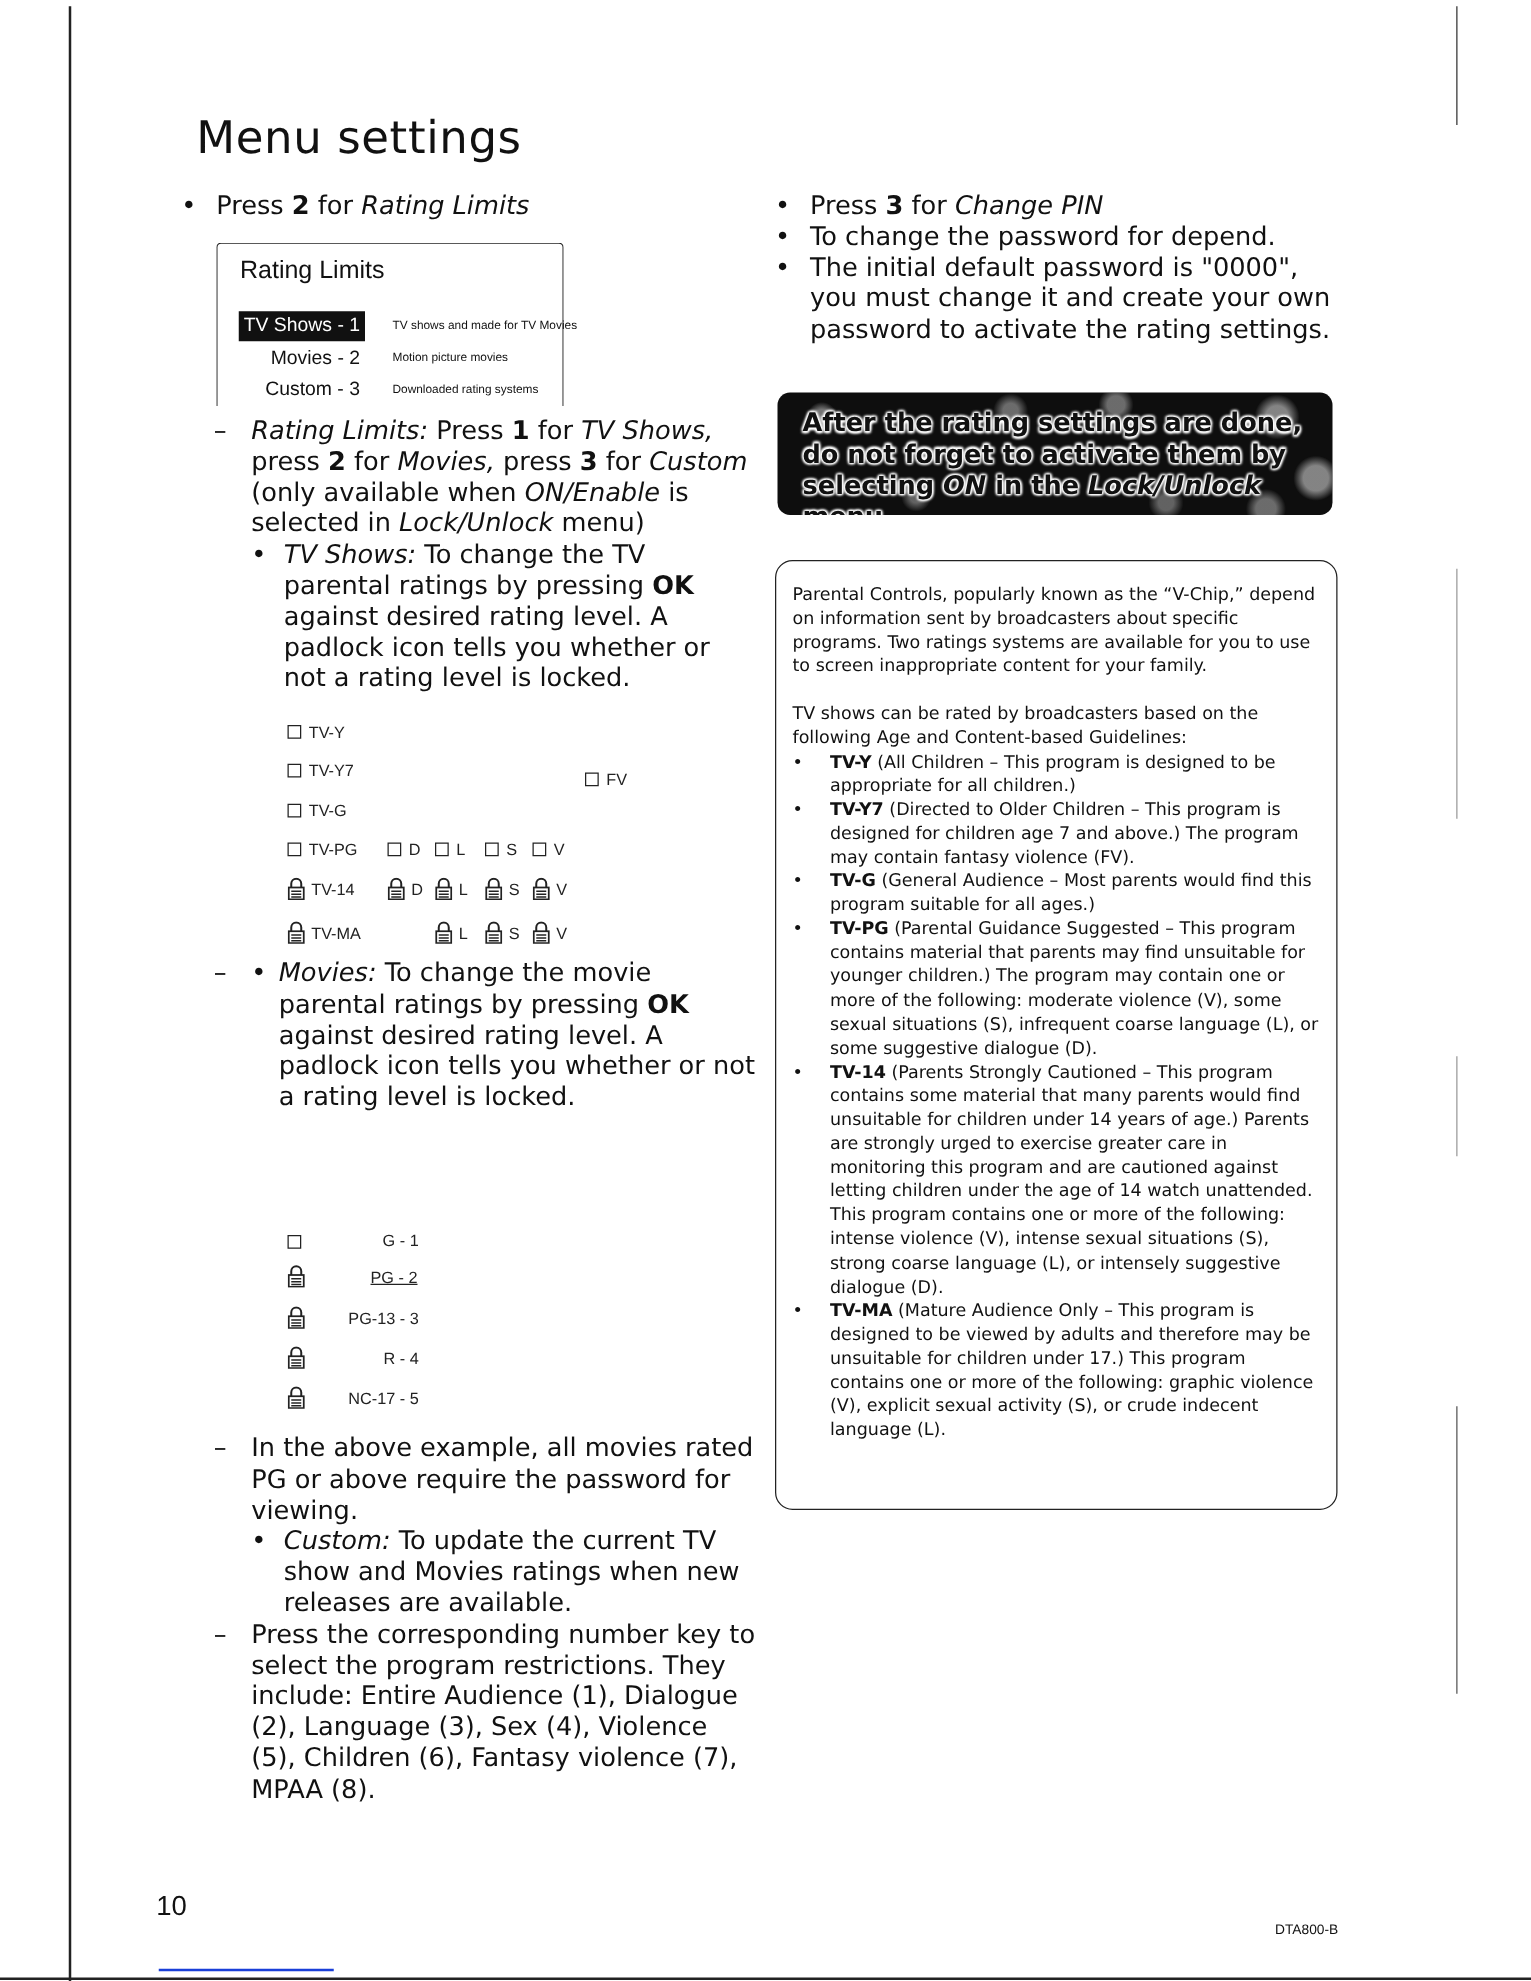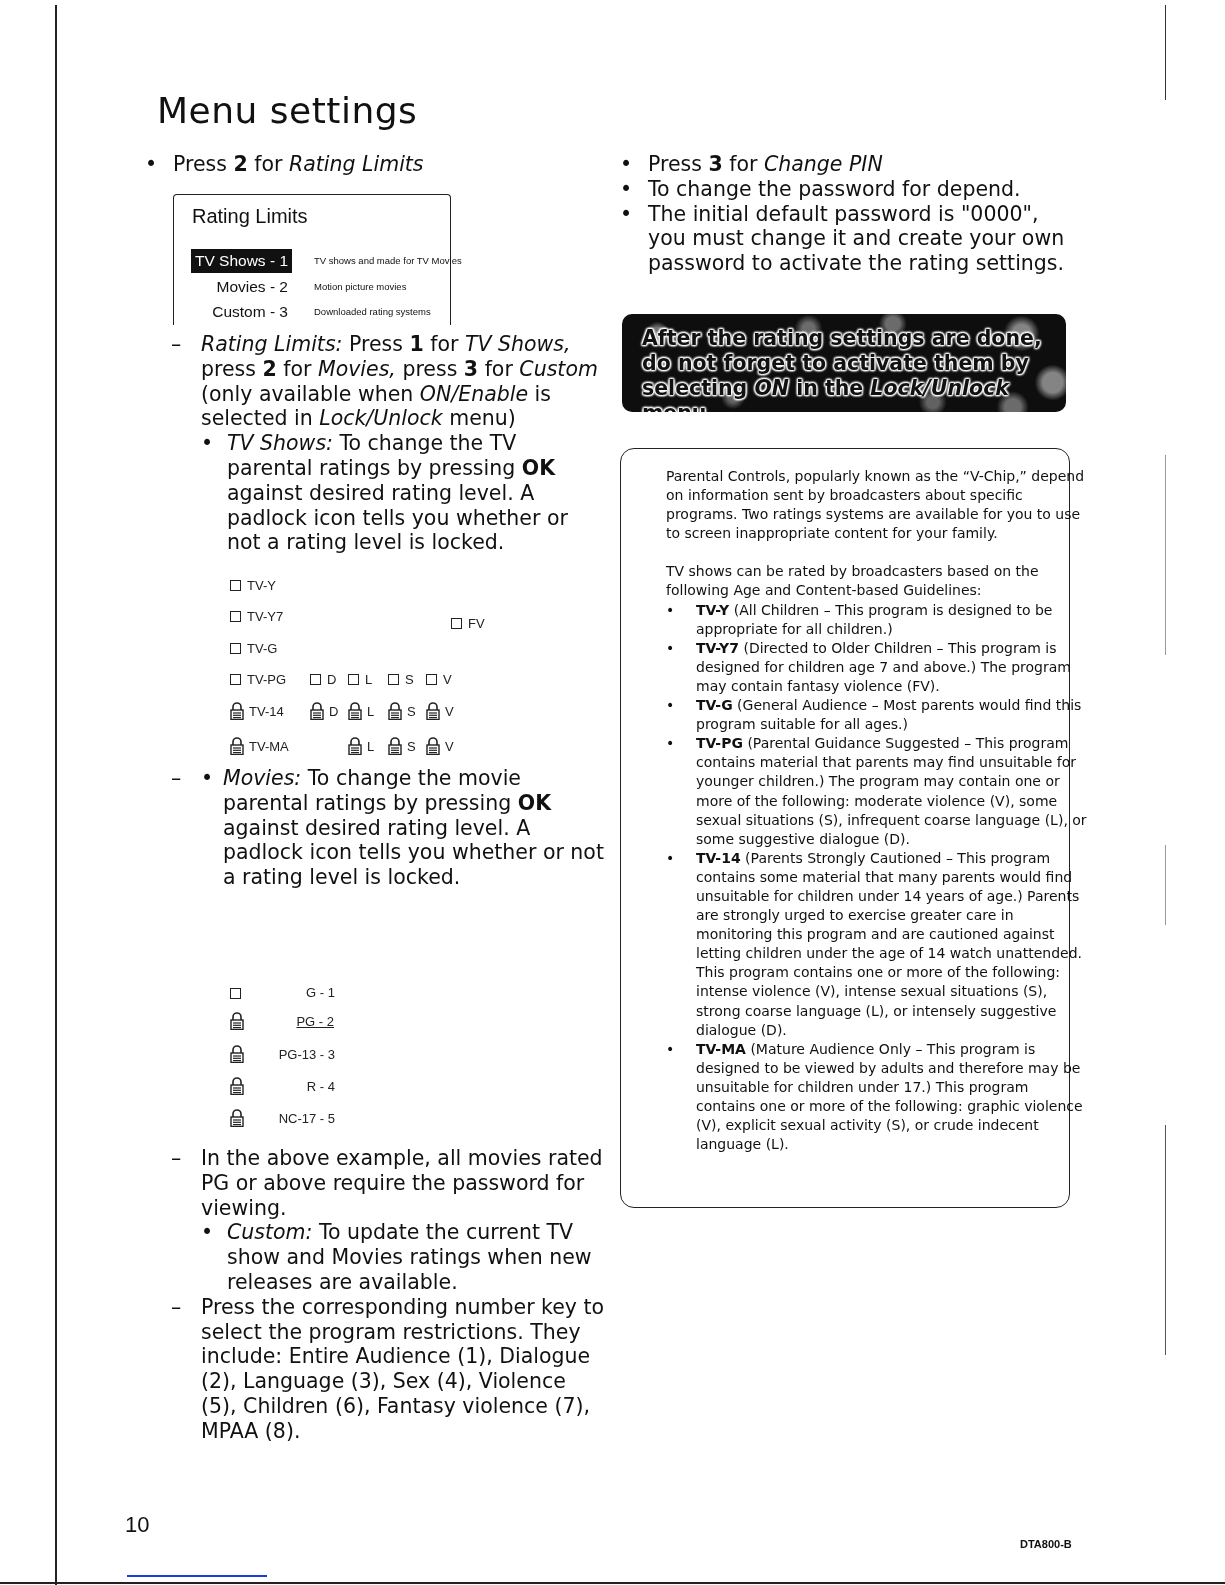--- a/index.html
+++ b/index.html
@@ -56,27 +56,27 @@
       radial-gradient(circle at 90% 20%, rgba(210,210,210,.6) 0 9px, transparent 18px),
       radial-gradient(circle at 97% 70%, rgba(210,210,210,.6) 0 10px, transparent 18px),
       radial-gradient(circle at 88% 95%, rgba(200,200,200,.5) 0 8px, transparent 16px); }
   .notice-text { position: absolute; left: 20px; top: 12px; width: 420px;
      font-size: 20.5px; line-height: 25px; font-weight: bold; color: #111;
      text-shadow: 0 0 2px #fff, 0 0 3px #fff, 1px 1px 2px #fff, -1px -1px 2px #fff, 1px -1px 2px #fff, -1px 1px 2px #fff; }
 
   
   .info { position: absolute; left: 620px; top: 448px; width: 448px; height: 758px;
           border: 1.5px solid #222; border-radius: 14px; }
-  .info-inner { position: absolute; left: 13px; top: 18px; width: 425px; font-size: 14px; line-height: 19.1px; margin-left: 32px; }
+  .info-inner { position: absolute; left: 13px; top: 18px; width: 425px; font-size: 14px; line-height: 19.1px; }
   .info-inner p { margin: 0 0 19px 0; }
   .info-li { position: relative; padding-left: 30px; }
   .info-li .mk { position: absolute; left: 0; top: 0; }
 
   .page-num { position: absolute; left: 125px; top: 1512px; font-family: "Liberation Sans", sans-serif; font-size: 22px; }
-  .doc-code { position: absolute; left: 1020px; top: 1538px; font-family: "Liberation Sans", sans-serif; font-size: 11px; font-weight: bold; }
+  .doc-code { position: absolute; left: 1020px; top: 1538px; font-family: "Liberation Sans", sans-serif; font-size: 11px; font-weight: normal; }
 </style>
 </head>
 <body>
 
 <div class="edge-left"></div>
 <div class="edge-right"></div>
 <div class="edge-right2"></div>
 <div class="edge-right3"></div>
 <div class="edge-right4"></div>
 <div class="edge-bottom"></div>
@@ -120,21 +120,21 @@
 
 <div class="rg" id="tv-grid" style="left:230px; top:578px; width:300px; height:190px;">
     <div class="rg-item" style="left: 0px; top: 0px;">
       <span class="box-ico"></span>
       <span>TV-Y</span>
     </div>
     <div class="rg-item" style="left: 0px; top: 31px;">
       <span class="box-ico"></span>
       <span>TV-Y7</span>
     </div>
-    <div class="rg-item" style="left: 221px; top: 38px; text-align: right;">
+    <div class="rg-item" style="left: 238px; top: 38px; text-align: right;">
       <span class="box-ico"></span>
       <span>FV</span>
     </div>
     <div class="rg-item" style="left: 0px; top: 63px;">
       <span class="box-ico"></span>
       <span>TV-G</span>
     </div>
     <div class="rg-item" style="left: 0px; top: 94px;">
       <span class="box-ico"></span>
       <span>TV-PG</span>

